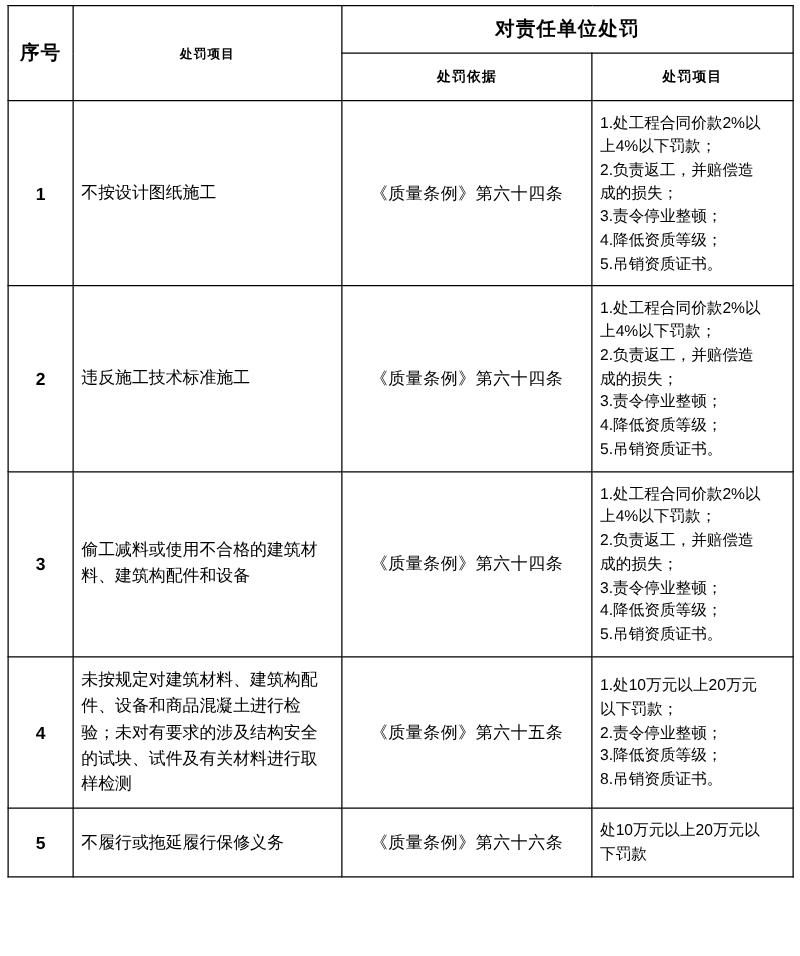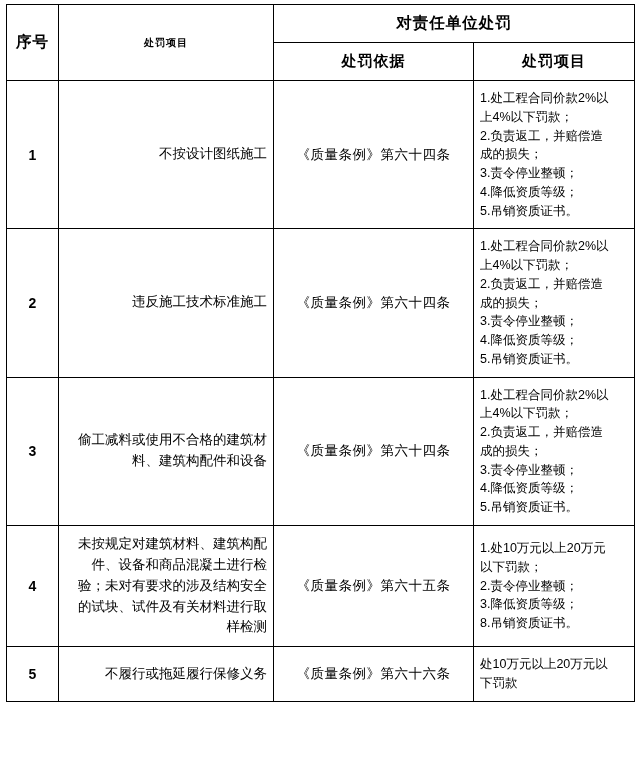--- a/index.html
+++ b/index.html
@@ -49,32 +49,32 @@
     margin-left: 39px;
   }
   th.item-head {
     font-size: 10px;
   }
   th.group-head {
     font-size: 15.5px;
     height: 34px;
   }
   th.sub-head {
-    font-size: 15px;
+    font-size: 11px;
     height: 38px;
   }
   td.seq {
     text-align: center;
     font-weight: bold;
     font-size: 14px;
   }
   td.item {
     font-size: 13.5px;
     line-height: 1.55;
-    text-align: right;
+    text-align: left;
     padding-left: 10px;
     padding-right: 8px;
   }
   td.basis {
     text-align: center;
     font-size: 13.5px;
     letter-spacing: 0.5px;
   }
   td.content {
     font-size: 12.5px;

